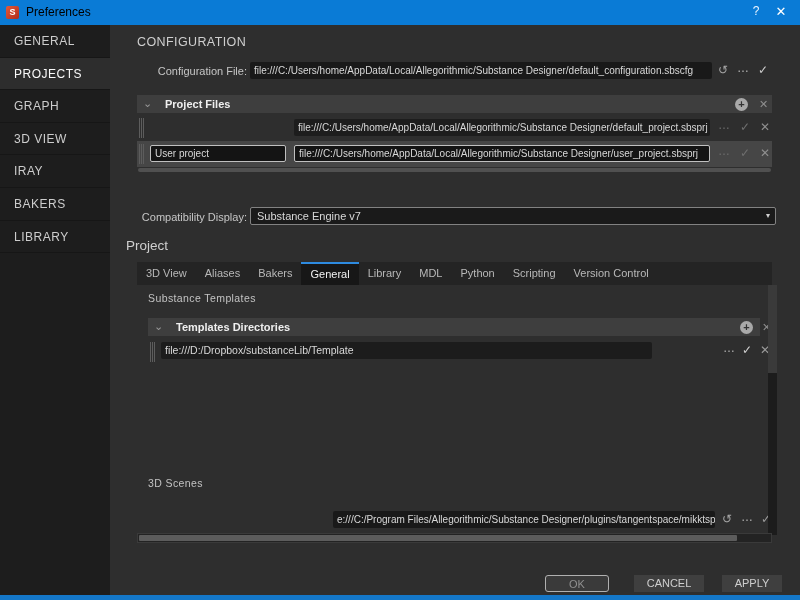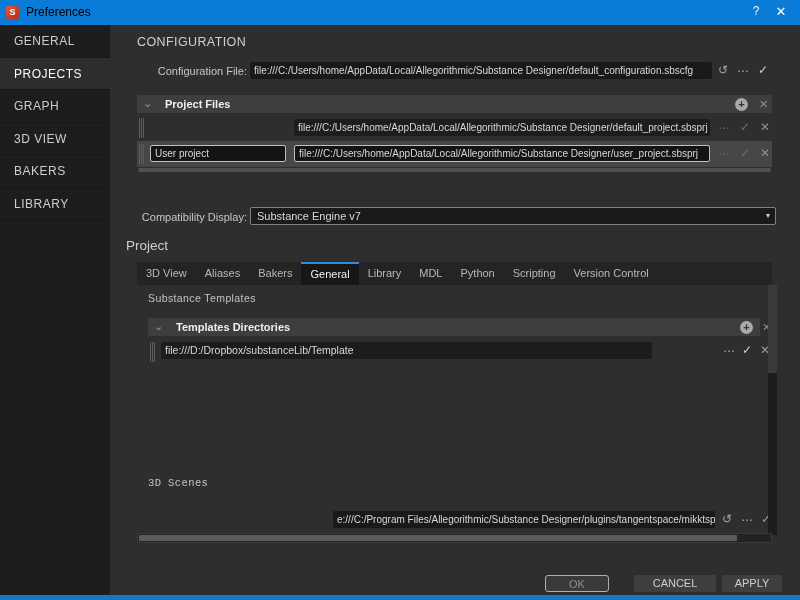--- a/index.html
+++ b/index.html
@@ -27,21 +27,21 @@
     color:#cdcdcd; letter-spacing:0.5px; border-bottom:1px solid #161616; }
   .side-item.active { background:#2d2d2d; color:#fafafa; }
 
   
   #cfg-heading { left:127px; top:35px; font-size:12.5px; color:#cfcfcf; letter-spacing:0.4px;margin-left:10px; }
   .field-label { font-size:11px; color:#c6c6c6; }
   #cfg-label { left:120px; top:65px; width:127px; text-align:right; }
   #compat-label { left:120px; top:211px; width:127px; text-align:right; }
   #proj-heading { left:126px; top:238px; font-size:13.5px; color:#cfcfcf; }
   #st-label { left:148px; top:292px; font-size:10.5px; color:#c3c3c3; letter-spacing:0.4px; }
-  #scenes-label { left:148px; top:477px; font-size:10.5px; color:#c3c3c3; letter-spacing:0.4px;font-family:Liberation Mono, monospace; }
+  #scenes-label { left:148px; top:477px; font-size:10.5px; color:#c3c3c3; letter-spacing:0.4px; }
   #tsp-label { left:130px; top:514px; width:200px; text-align:right; }
 
   
   .tinput { background:#191919; border-radius:2px; color:#d8d8d8; font-size:10px;
     height:17px; line-height:17px; padding:0 4px; white-space:nowrap; overflow:hidden; }
   #cfg-input { left:250px; top:62px; width:462px; }
   #tsp-input { left:333px; top:511px; width:382px; }
 
   .icon { font-size:12px; width:14px; text-align:center; color:#a5a5a5; line-height:17px; }
   #cfg-revert { left:716px; top:62px; }
@@ -110,21 +110,21 @@
   #bottom-hscroll { left:137px; top:533px; width:635px; height:10px; background:#232323;
     border:1px solid #3a3a3a; }
   #bottom-hthumb { position:absolute; left:1px; top:1px; width:598px; height:6px;
     background:#5c5c5c; border-radius:1px; }
 
   
   .fbtn { height:17px; font-size:11px; text-align:center; line-height:16px; color:#cfcfcf;
     background:#3f3f3f; }
   #btn-ok { left:545px; top:575px; width:64px; background:#3a3a3a; color:#8f8f8f;
     border:1px solid #b0b0b0; border-radius:3px; }
-  #btn-cancel { left:634px; top:575px; width:82px; }
+  #btn-cancel { left:634px; top:575px; width:70px; }
   #btn-apply { left:722px; top:575px; width:60px; }
 
   #bottom-strip { left:0; top:595px; width:800px; height:5px; background:#1477c8; }
 </style>
 </head>
 <body>
 
 <div id="win">
 
   <div id="titlebar" class="abs">
@@ -132,20 +132,21 @@
     <div id="wintitle" class="abs">Preferences</div>
     <div id="winhelp" class="abs">?</div>
     <div id="winclose" class="abs">✕</div>
   </div>
 
   <div id="sidebar" class="abs">
     <div class="side-item">GENERAL</div>
     <div class="side-item active">PROJECTS</div>
     <div class="side-item">GRAPH</div>
     <div class="side-item">3D VIEW</div>
+    <div class="side-item">IRAY</div>
     <div class="side-item">BAKERS</div>
     <div class="side-item">LIBRARY</div>
   </div>
 
   <div id="cfg-heading" class="abs">CONFIGURATION</div>
 
   <div id="cfg-label" class="abs field-label">Configuration File:</div>
   <div id="cfg-input" class="abs tinput">file:///C:/Users/home/AppData/Local/Allegorithmic/Substance Designer/default_configuration.sbscfg</div>
   <div id="cfg-revert" class="abs icon">↺</div>
   <div id="cfg-ellipsis" class="abs icon">…</div>

